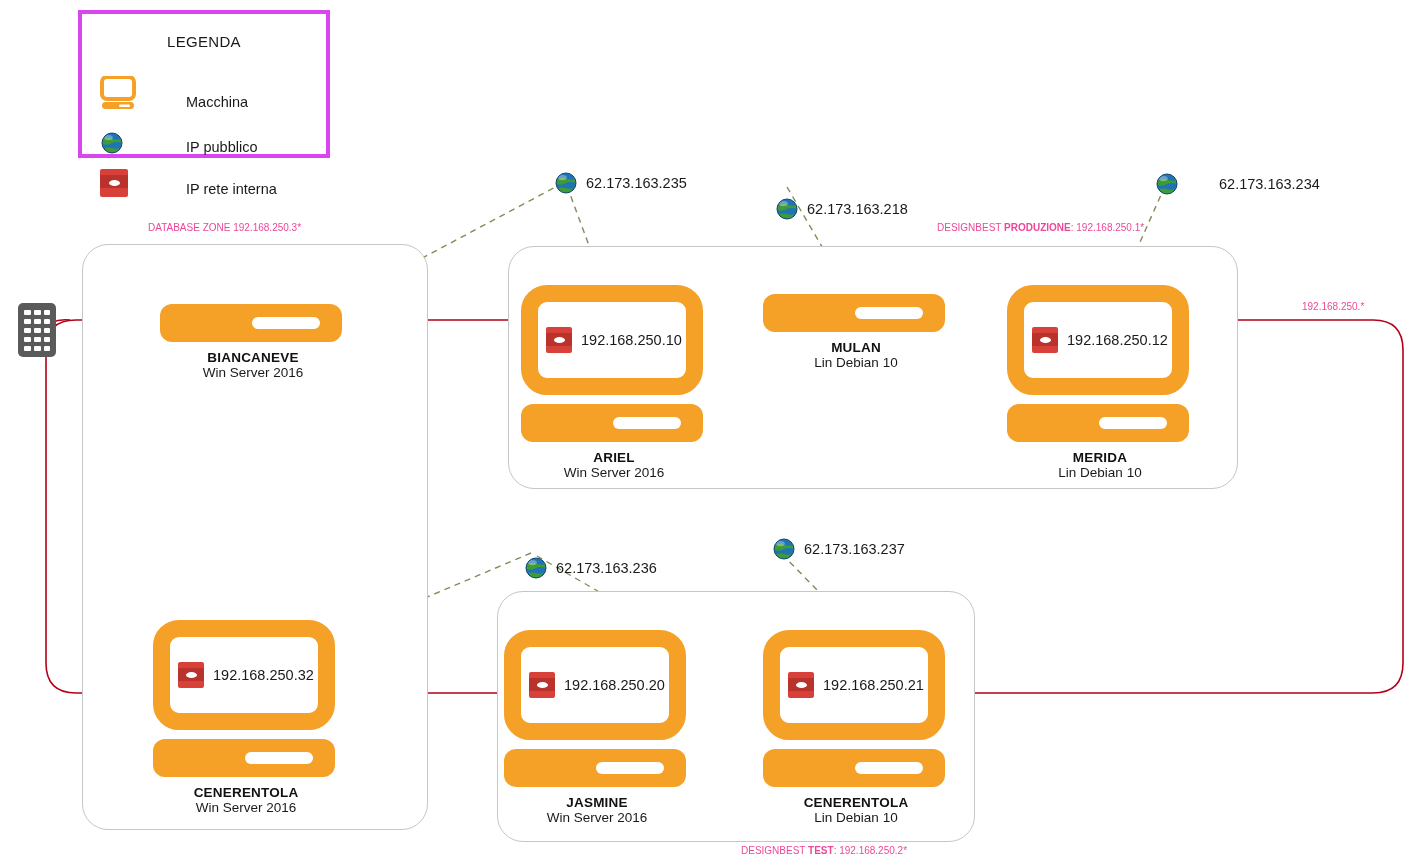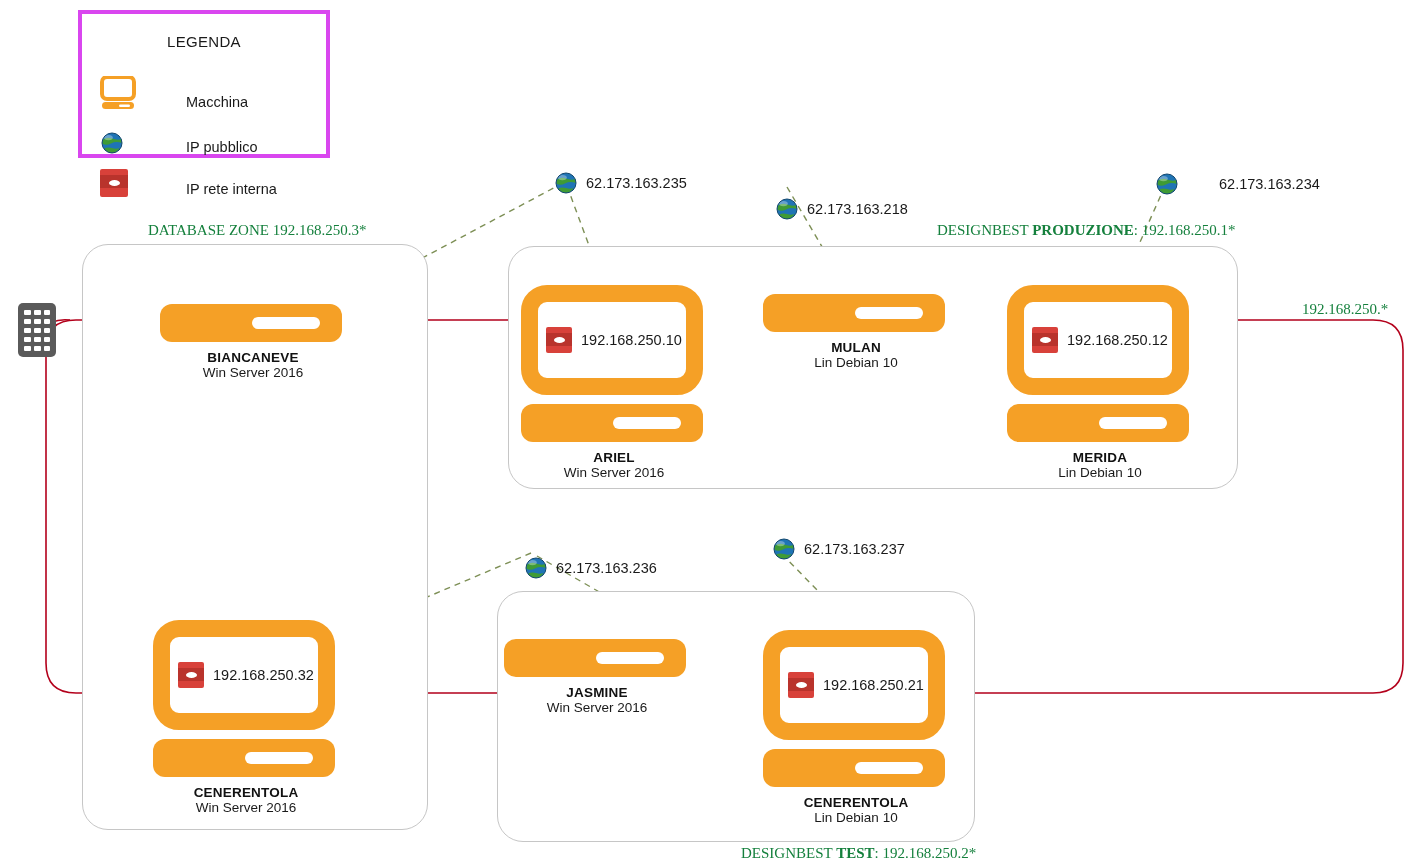--- a/index.html
+++ b/index.html
@@ -80,25 +80,24 @@
     border-radius: 26px;
     background: #ffffff;
     box-sizing: border-box;
   }
   .zone-db   { left: 82px;  top: 244px; width: 346px; height: 586px; }
   .zone-prod { left: 508px; top: 246px; width: 730px; height: 243px; }
   .zone-test { left: 497px; top: 591px; width: 478px; height: 251px; }
 
   .zone-label {
     position: absolute;
-    font-size: 15px;
-    color: #15803d;
+    font-size: 10px;
+    color: #ec4899;
     white-space: nowrap;
     z-index: 5;
-    font-family: Liberation Serif, serif;
   }
   .zone-label b { font-weight: bold; }
   .zl-db   { left: 148px;  top: 222px; }
   .zl-prod { left: 937px;  top: 222px; }
   .zl-test { left: 741px;  top: 845px; }
   .zl-net  { left: 1302px; top: 301px; }
 
   
   .machine {
     position: absolute;
@@ -414,20 +413,26 @@
         <span class="ip-int"></span>
         <span class="mon-ip">192.168.250.12</span>
       </div>
     </div>
     <div class="base"></div>
     <div class="m-name">MERIDA</div>
     <div class="m-os">Lin Debian 10</div>
   </div>
 
   <div class="machine" style="left:504px; top:630px;">
+    <div class="mon">
+      <div class="mon-inner">
+        <span class="ip-int"></span>
+        <span class="mon-ip">192.168.250.20</span>
+      </div>
+    </div>
     <div class="base"></div>
     <div class="m-name">JASMINE</div>
     <div class="m-os">Win Server 2016</div>
   </div>
 
   <div class="machine" style="left:763px; top:630px;">
     <div class="mon">
       <div class="mon-inner">
         <span class="ip-int"></span>
         <span class="mon-ip">192.168.250.21</span>

